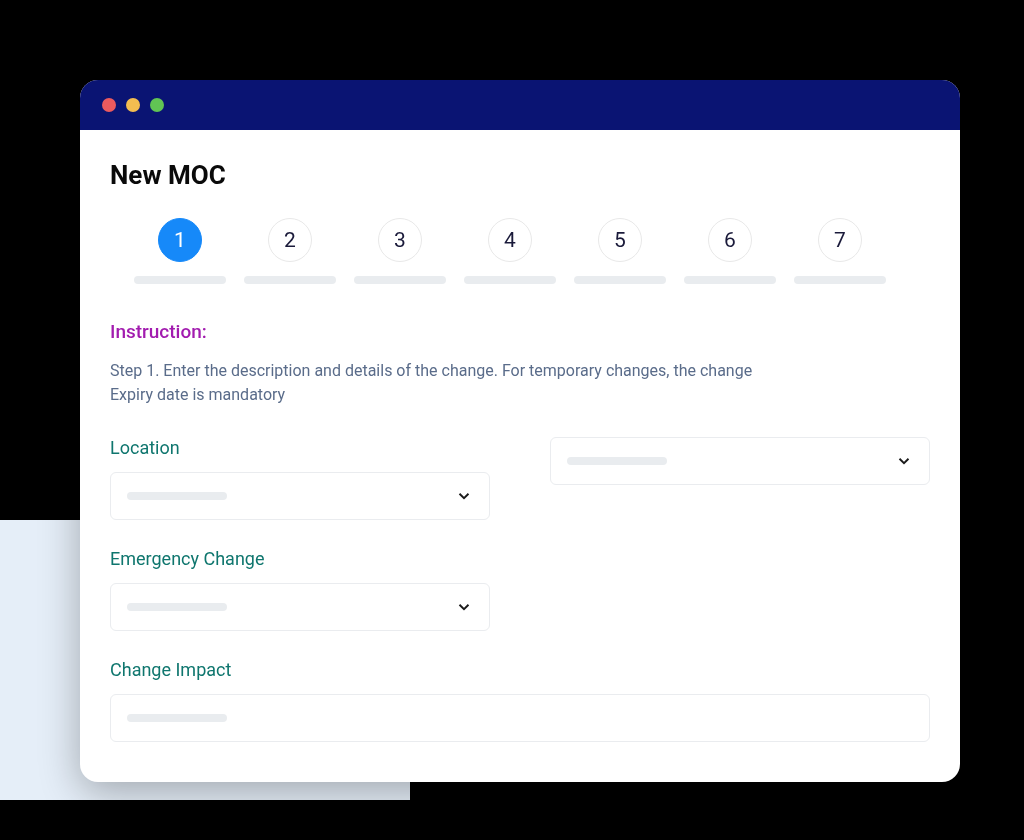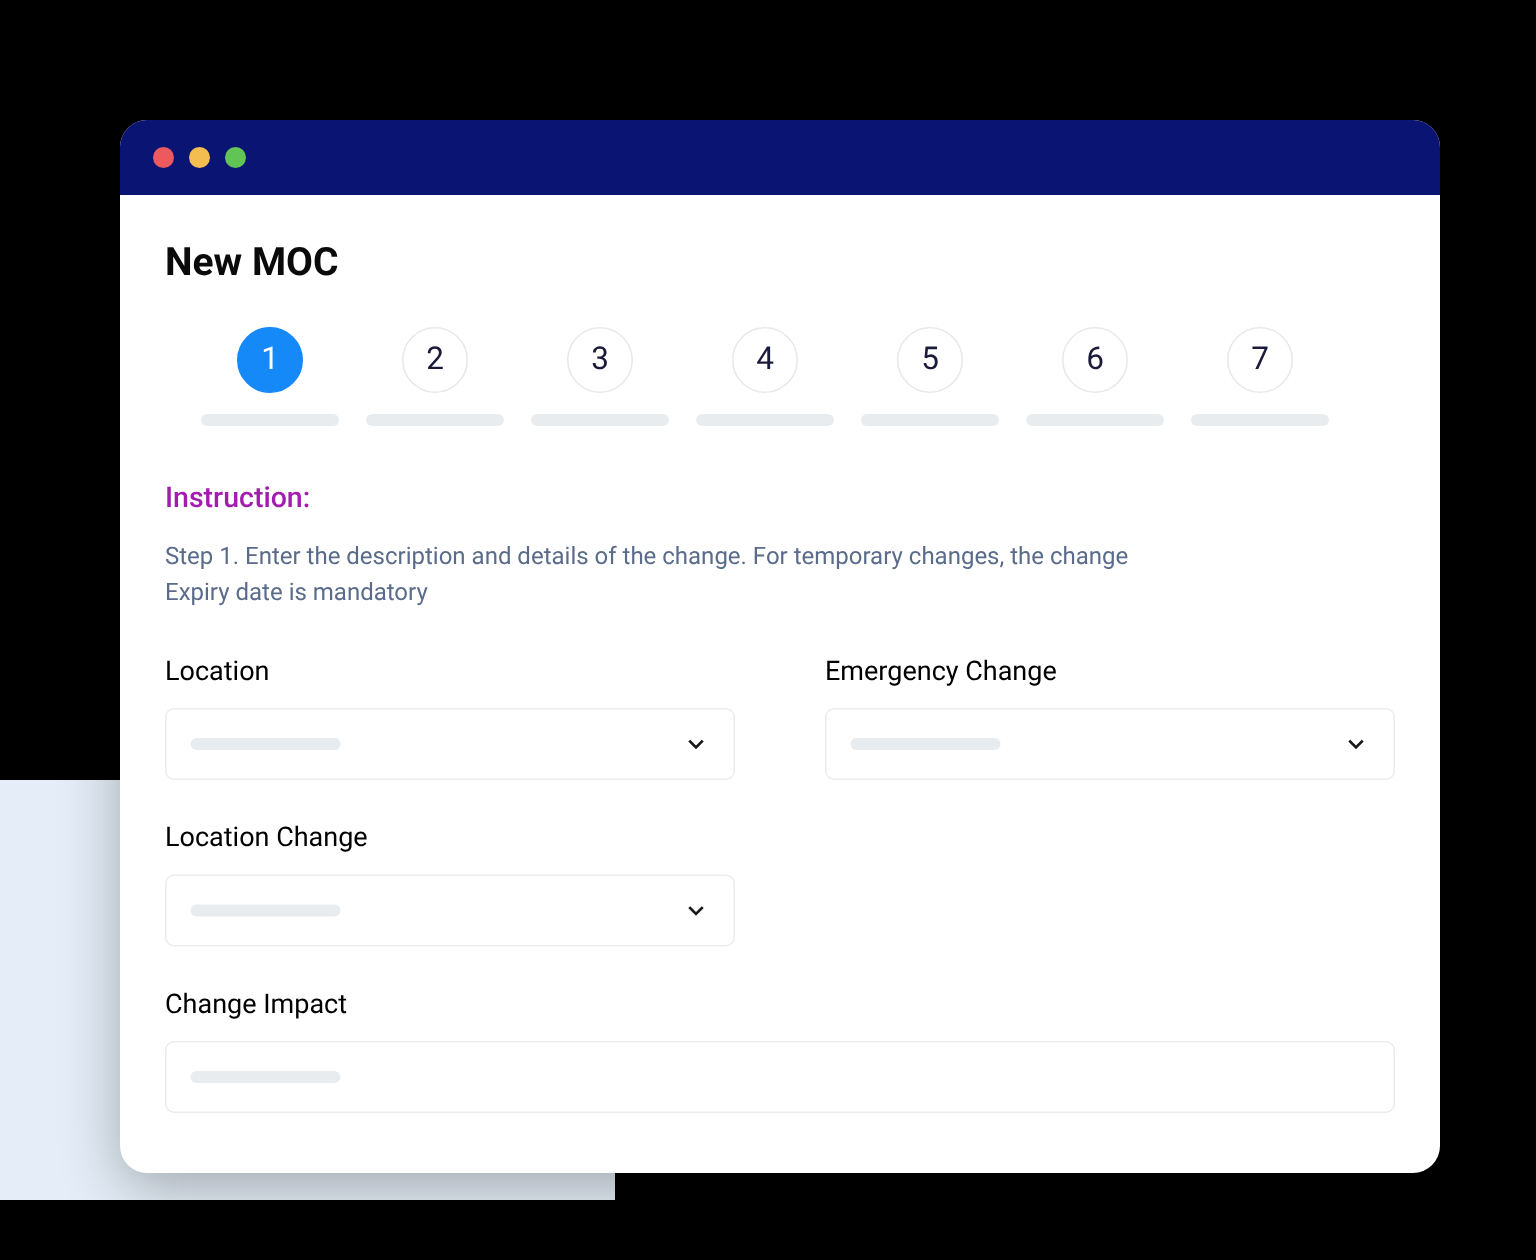--- a/index.html
+++ b/index.html
@@ -136,21 +136,21 @@
       flex-direction: column;
       gap: 14px;
     }
     
     .form-field.full-width {
       grid-column: 1 / -1;
     }
     
     .field-label {
       font-size: 18px;
-      color: #000000;
+      color: #0f766e;
       font-weight: 400;
     }
     
     .field-control {
       height: 48px;
       border: 1px solid #eaecef;
       border-radius: 6px;
       padding: 0 16px;
       display: flex;
       align-items: center;
@@ -226,32 +226,31 @@
         <div class="field-label">Location</div>
         <div class="field-control">
           <div class="placeholder-bar"></div>
           <svg class="chevron" viewBox="0 0 24 24" fill="none" stroke="#1a1a1a" stroke-width="2.5">
               <polyline points="6 9 12 15 18 9"></polyline>
             </svg>
         </div>
       </div>
 
       <div class="form-field">
-        <div class="field-label">Emergency Change</div>
         <div class="field-control">
           <div class="placeholder-bar"></div>
           <svg class="chevron" viewBox="0 0 24 24" fill="none" stroke="#1a1a1a" stroke-width="2.5">
               <polyline points="6 9 12 15 18 9"></polyline>
             </svg>
         </div>
       </div>
 
 
       <div class="form-field">
-        <div class="field-label">Location Change</div>
+        <div class="field-label">Emergency Change</div>
         <div class="field-control">
           <div class="placeholder-bar"></div>
           <svg class="chevron" viewBox="0 0 24 24" fill="none" stroke="#1a1a1a" stroke-width="2.5">
               <polyline points="6 9 12 15 18 9"></polyline>
             </svg>
         </div>
       </div>
 
       <div class="form-field full-width">
         <div class="field-label">Change Impact</div>

